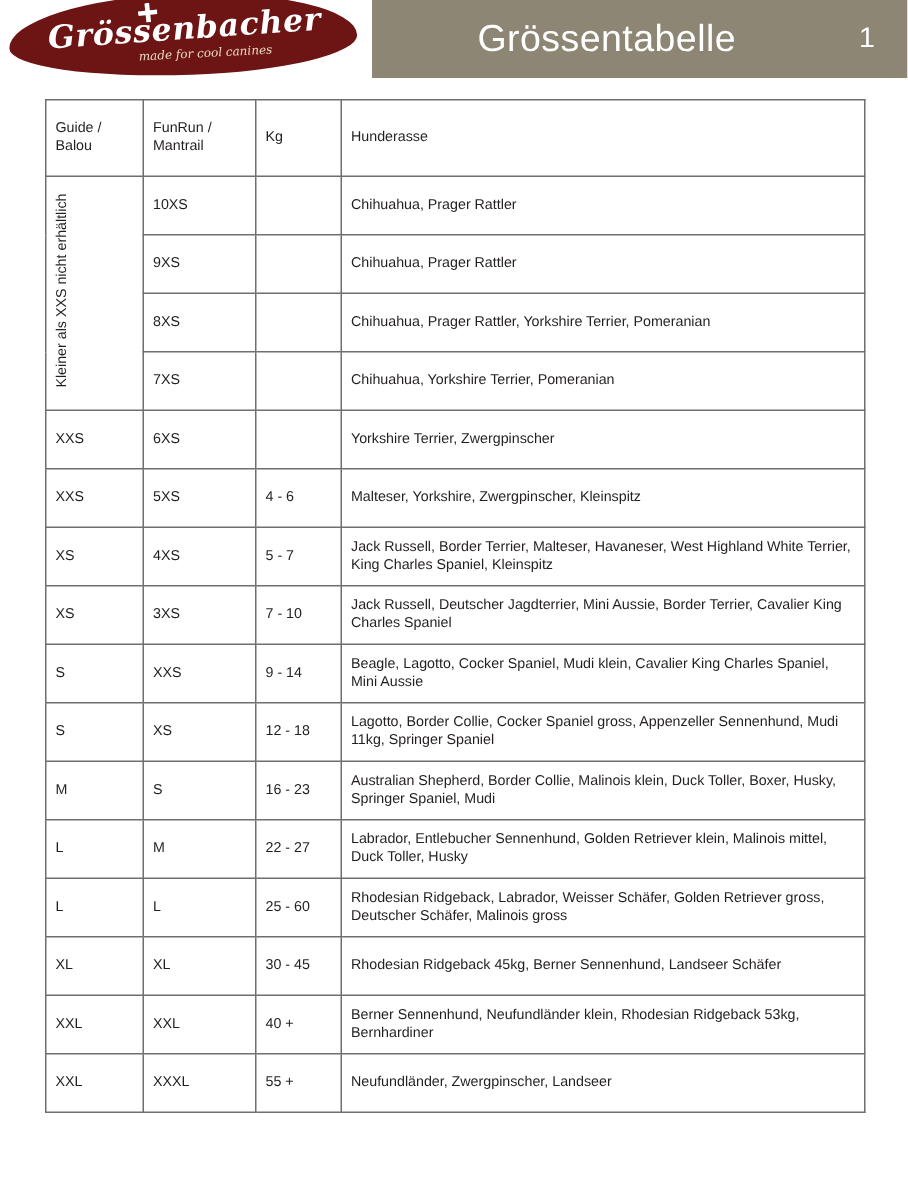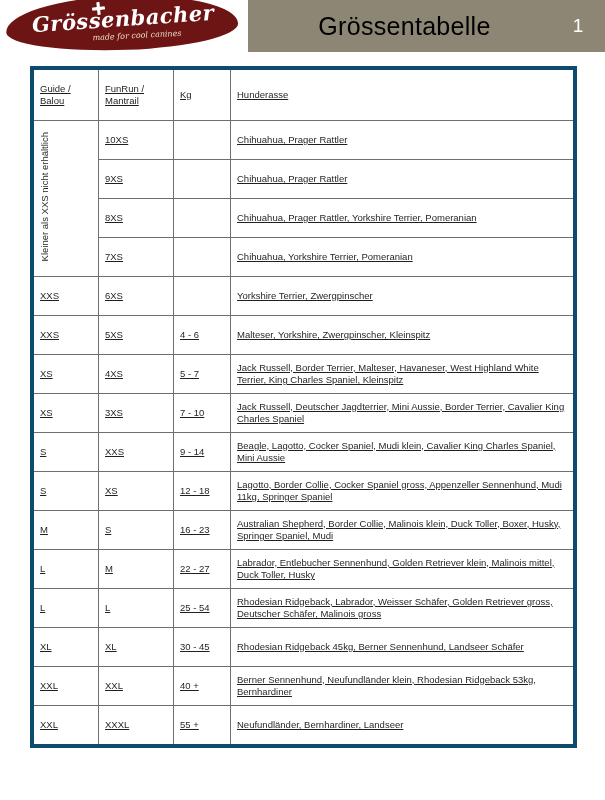--- a/index.html
+++ b/index.html
@@ -82,21 +82,21 @@
     width: 13px;
     height: 13px;
     background: #ffffff;
     clip-path: polygon(38% 0,62% 0,62% 38%,100% 38%,100% 62%,62% 62%,62% 100%,38% 100%,38% 62%,0 62%,0 38%,38% 38%);
     transform: rotate(-6deg);
   }
   .header-title {
     flex: 1 1 auto;
     text-align: center;
     font-size: 25px;
-    color: #000000;
+    color: #ffffff;
     letter-spacing: 0.3px;
     padding-left: 10px;
   }
   .page-number {
     flex: 0 0 auto;
     width: 54px;
     text-align: center;
     font-size: 19px;
     color: #ffffff;
   }
@@ -123,22 +123,21 @@
   }
 
   
   .table-wrap {
     padding: 14px 28px 0 30px;
   }
   table.size-table {
     width: 100%;
     border-collapse: collapse;
     table-layout: fixed;
-    border: 4px solid #0c4a6e;
-    text-decoration: underline;
+    border: 1px solid #0c4a6e;
   }
   table.size-table td, table.size-table th {
     border: 1px solid #6f6f6f;
     font-size: 9.5px;
     padding: 5px 6px;
     vertical-align: middle;
     line-height: 1.3;
     color: #231f20;
     font-weight: normal;
     text-align: left;
@@ -262,38 +261,38 @@
           </tr>
           <tr class="r-tall">
             <td class="center">L</td>
             <td class="center">M</td>
             <td class="center">22 - 27</td>
             <td>Labrador, Entlebucher Sennenhund, Golden Retriever klein, Malinois mittel, Duck Toller, Husky</td>
           </tr>
           <tr class="r-tall">
             <td class="center">L</td>
             <td class="center">L</td>
-            <td class="center">25 - 54</td>
+            <td class="center">25 - 60</td>
             <td>Rhodesian Ridgeback, Labrador, Weisser Schäfer, Golden Retriever gross, Deutscher Schäfer, Malinois gross</td>
           </tr>
           <tr class="r-tall">
             <td class="center">XL</td>
             <td class="center">XL</td>
             <td class="center">30 - 45</td>
             <td>Rhodesian Ridgeback 45kg, Berner Sennenhund, Landseer Schäfer</td>
           </tr>
           <tr class="r-tall">
             <td class="center">XXL</td>
             <td class="center">XXL</td>
             <td class="center">40 +</td>
             <td>Berner Sennenhund, Neufundländer klein, Rhodesian Ridgeback 53kg, Bernhardiner</td>
           </tr>
           <tr class="r-tall">
             <td class="center">XXL</td>
             <td class="center">XXXL</td>
             <td class="center">55 +</td>
-            <td>Neufundländer, Bernhardiner, Landseer</td>
+            <td>Neufundländer, Zwergpinscher, Landseer</td>
           </tr>
         </tbody>
     </table>
   </div>
 
 </div>
 
 </body></html>

